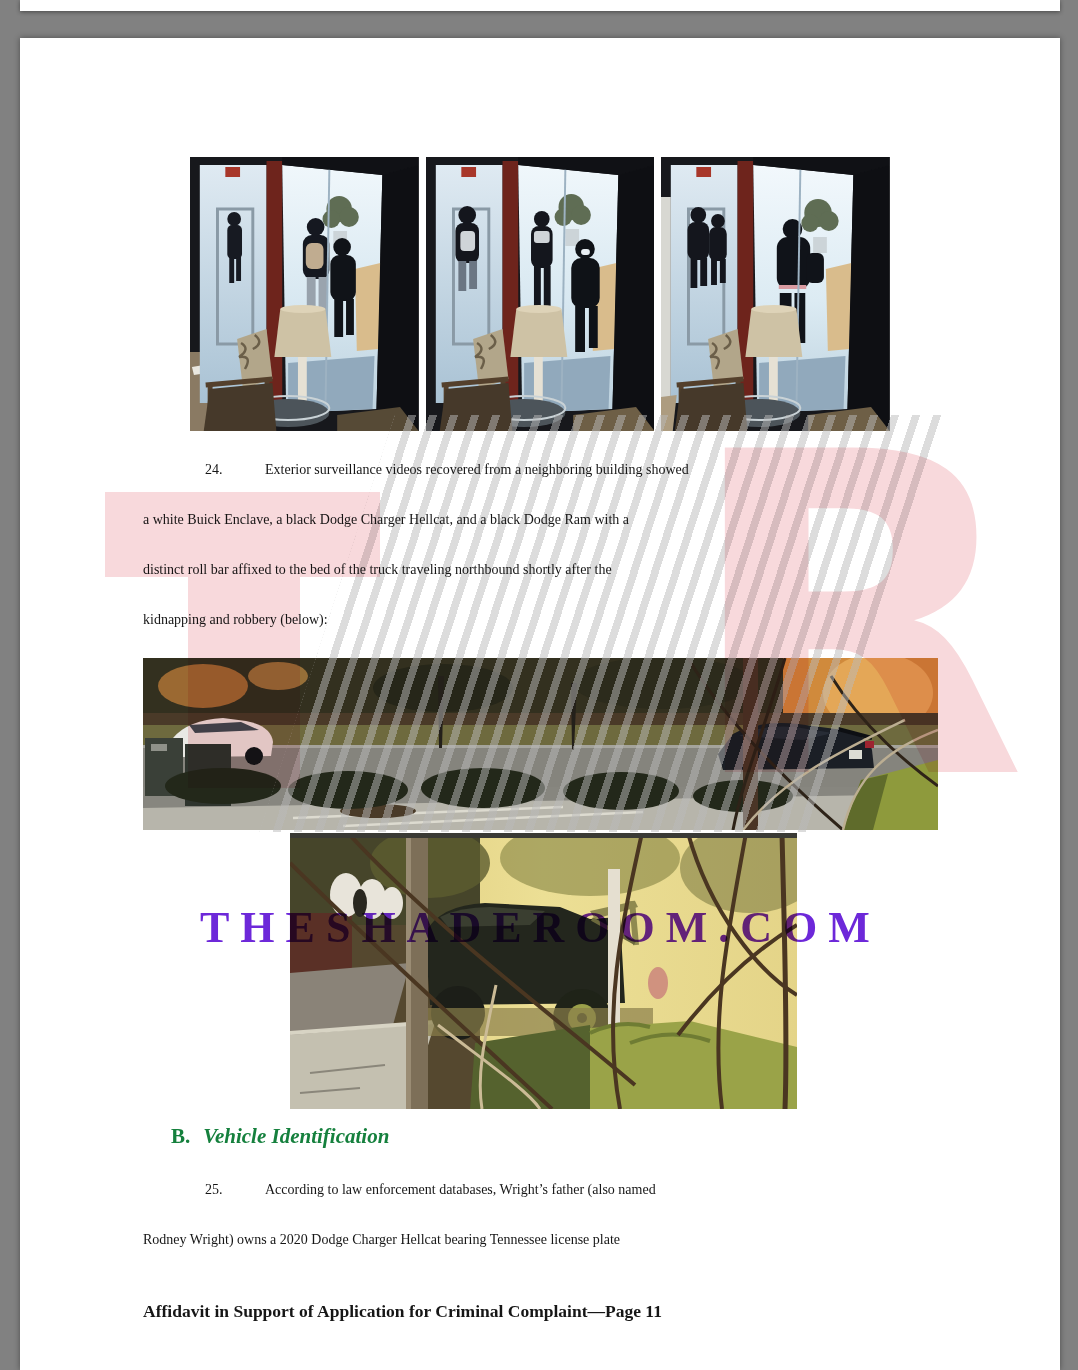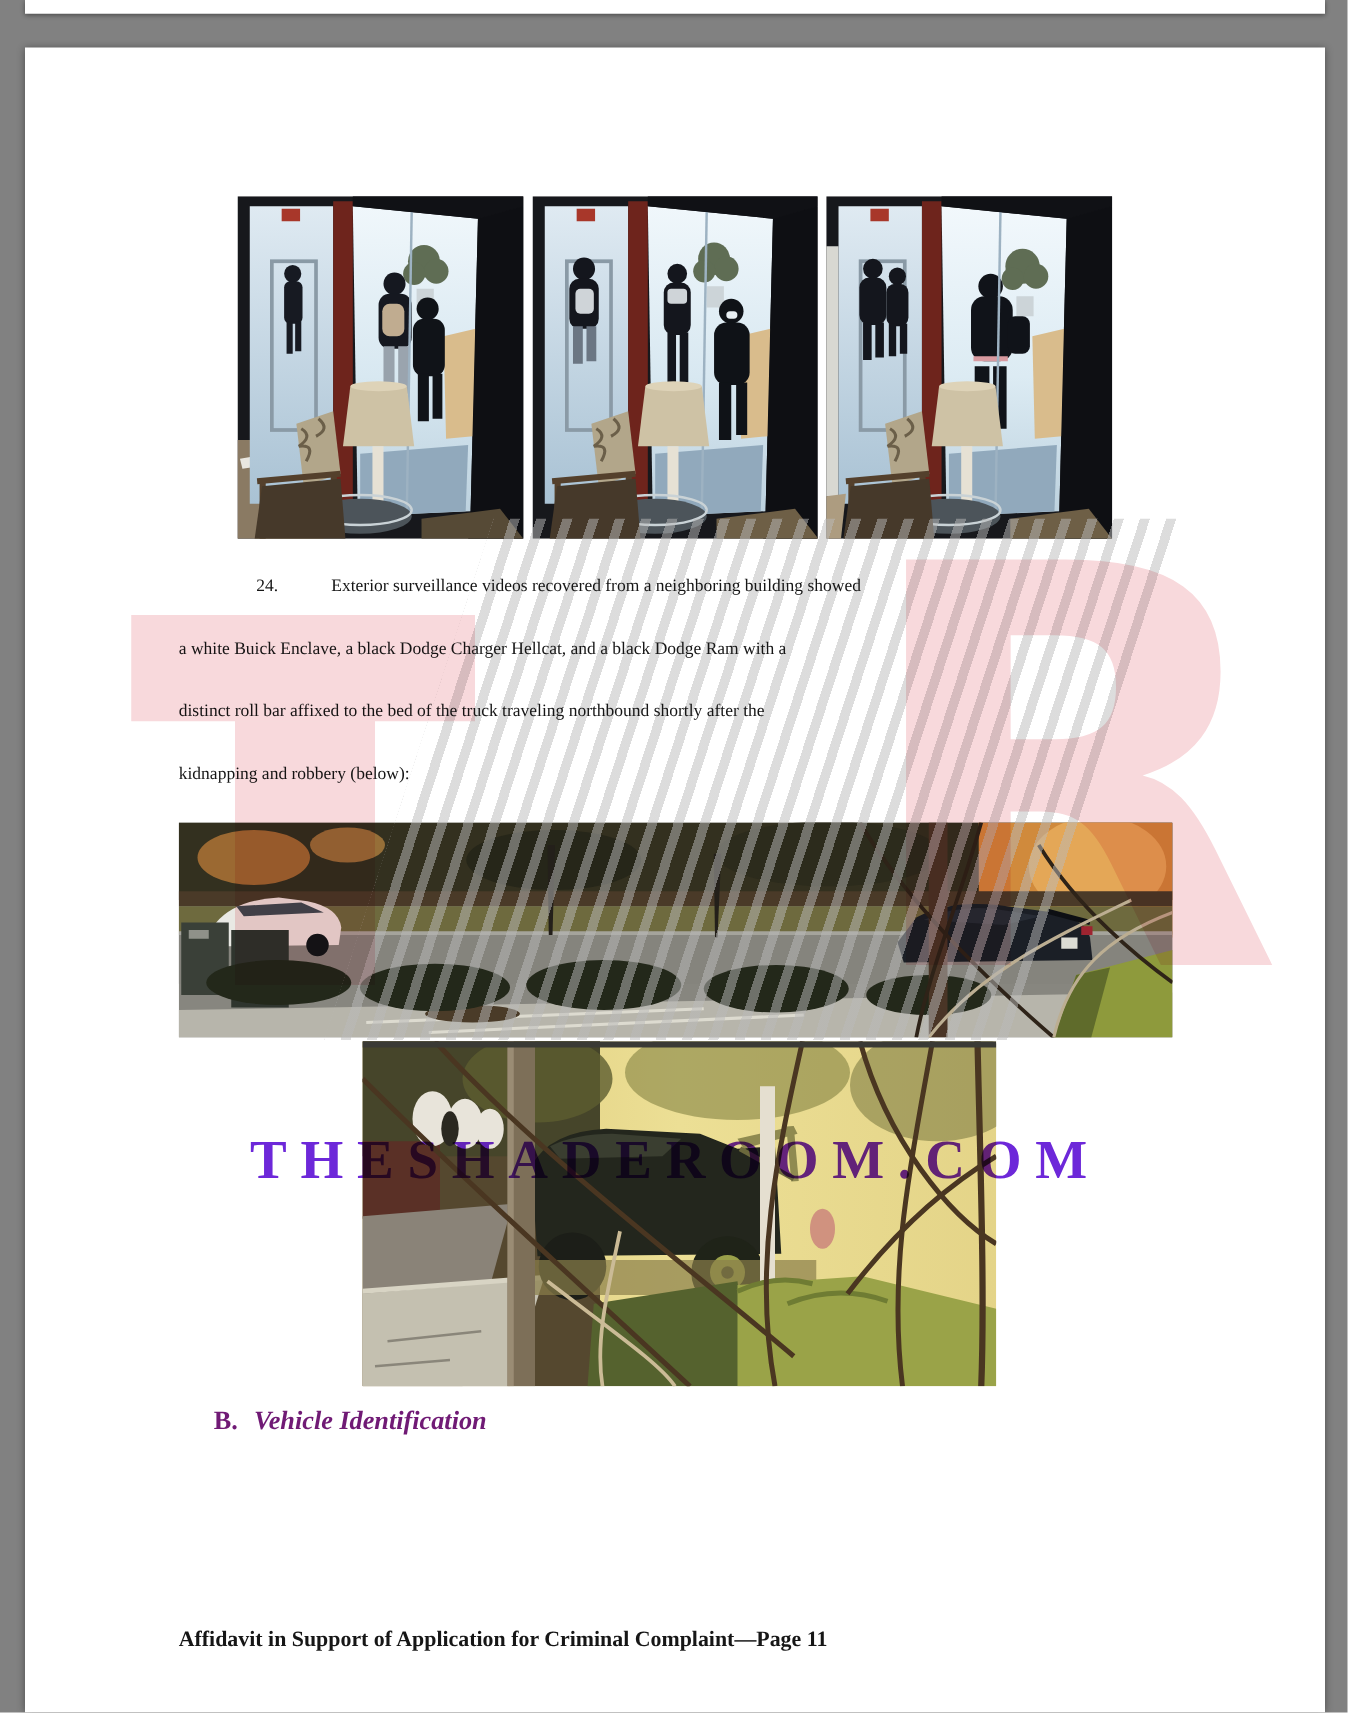--- a/index.html
+++ b/index.html
@@ -20,21 +20,21 @@
   .hatch{position:absolute;left:375px;top:377px;width:550px;height:417px;z-index:2;
     transform:skewX(-18deg);transform-origin:top left;pointer-events:none;
     background:repeating-linear-gradient(90deg,rgba(0,0,0,0) 0 13px,rgba(186,186,186,.5) 13px 21px);}
   
   .para{position:absolute;left:123px;width:815px;line-height:50px;font-size:14px;color:#161616;z-index:3;}
   .para .line{white-space:nowrap;}
   .line.indent{padding-left:62px;}
   .pnum{display:inline-block;width:60px;}
   .p24{top:407px;}
   .p25{top:1127px;}
-  .sec-head{position:absolute;left:151px;top:1086px;font-size:21px;font-weight:bold;color:#701a75;z-index:3;white-space:nowrap;}
+  .sec-head{position:absolute;left:151px;top:1086px;font-size:21px;font-weight:bold;color:#15803d;z-index:3;white-space:nowrap;}
   .sec-head .title{font-style:italic;margin-left:13px;}
   .footer{position:absolute;left:123px;top:1263px;font-size:17.5px;font-weight:bold;color:#161616;z-index:3;white-space:nowrap;}
   
   .pink{position:absolute;z-index:4;mix-blend-mode:multiply;pointer-events:none;}
   .t-bar{left:85px;top:454px;width:275px;height:85px;background:#f8d9dc;}
   .t-stem{left:168px;top:539px;width:112px;height:211px;background:#f8d9dc;}
   .r-glyph{left:664px;top:358px;font-family:"DejaVu Sans",sans-serif;font-weight:bold;
     font-size:445px;line-height:1;color:#f8d9dc;}
   .site-mark{left:180px;top:868px;font-family:Liberation Serif, serif;font-weight:bold;
     font-size:44px;line-height:1;letter-spacing:11px;color:#6d28d9;white-space:nowrap;}
@@ -384,20 +384,24 @@
       <rect x="0" y="0" width="507" height="5" fill="#3a3a35"></rect>
     </svg>
   </div>
 
   <div class="hatch"></div>
 
   <div class="sec-head">
     <span>B.</span><span class="title">Vehicle Identification</span>
   </div>
 
+  <div class="para p25">
+    <div class="line indent"><span class="pnum">25.</span><span>According to law enforcement databases, Wright’s father (also named</span></div>
+    <div class="line">Rodney Wright) owns a 2020 Dodge Charger Hellcat bearing Tennessee license plate</div>
+  </div>
 
   <div class="footer">Affidavit in Support of Application for Criminal Complaint—Page 11</div>
 
   <div class="pink t-bar"></div>
   <div class="pink t-stem"></div>
   <div class="pink r-glyph">R</div>
   <div class="pink site-mark">THESHADEROOM.COM</div>
 
 </div>
 

